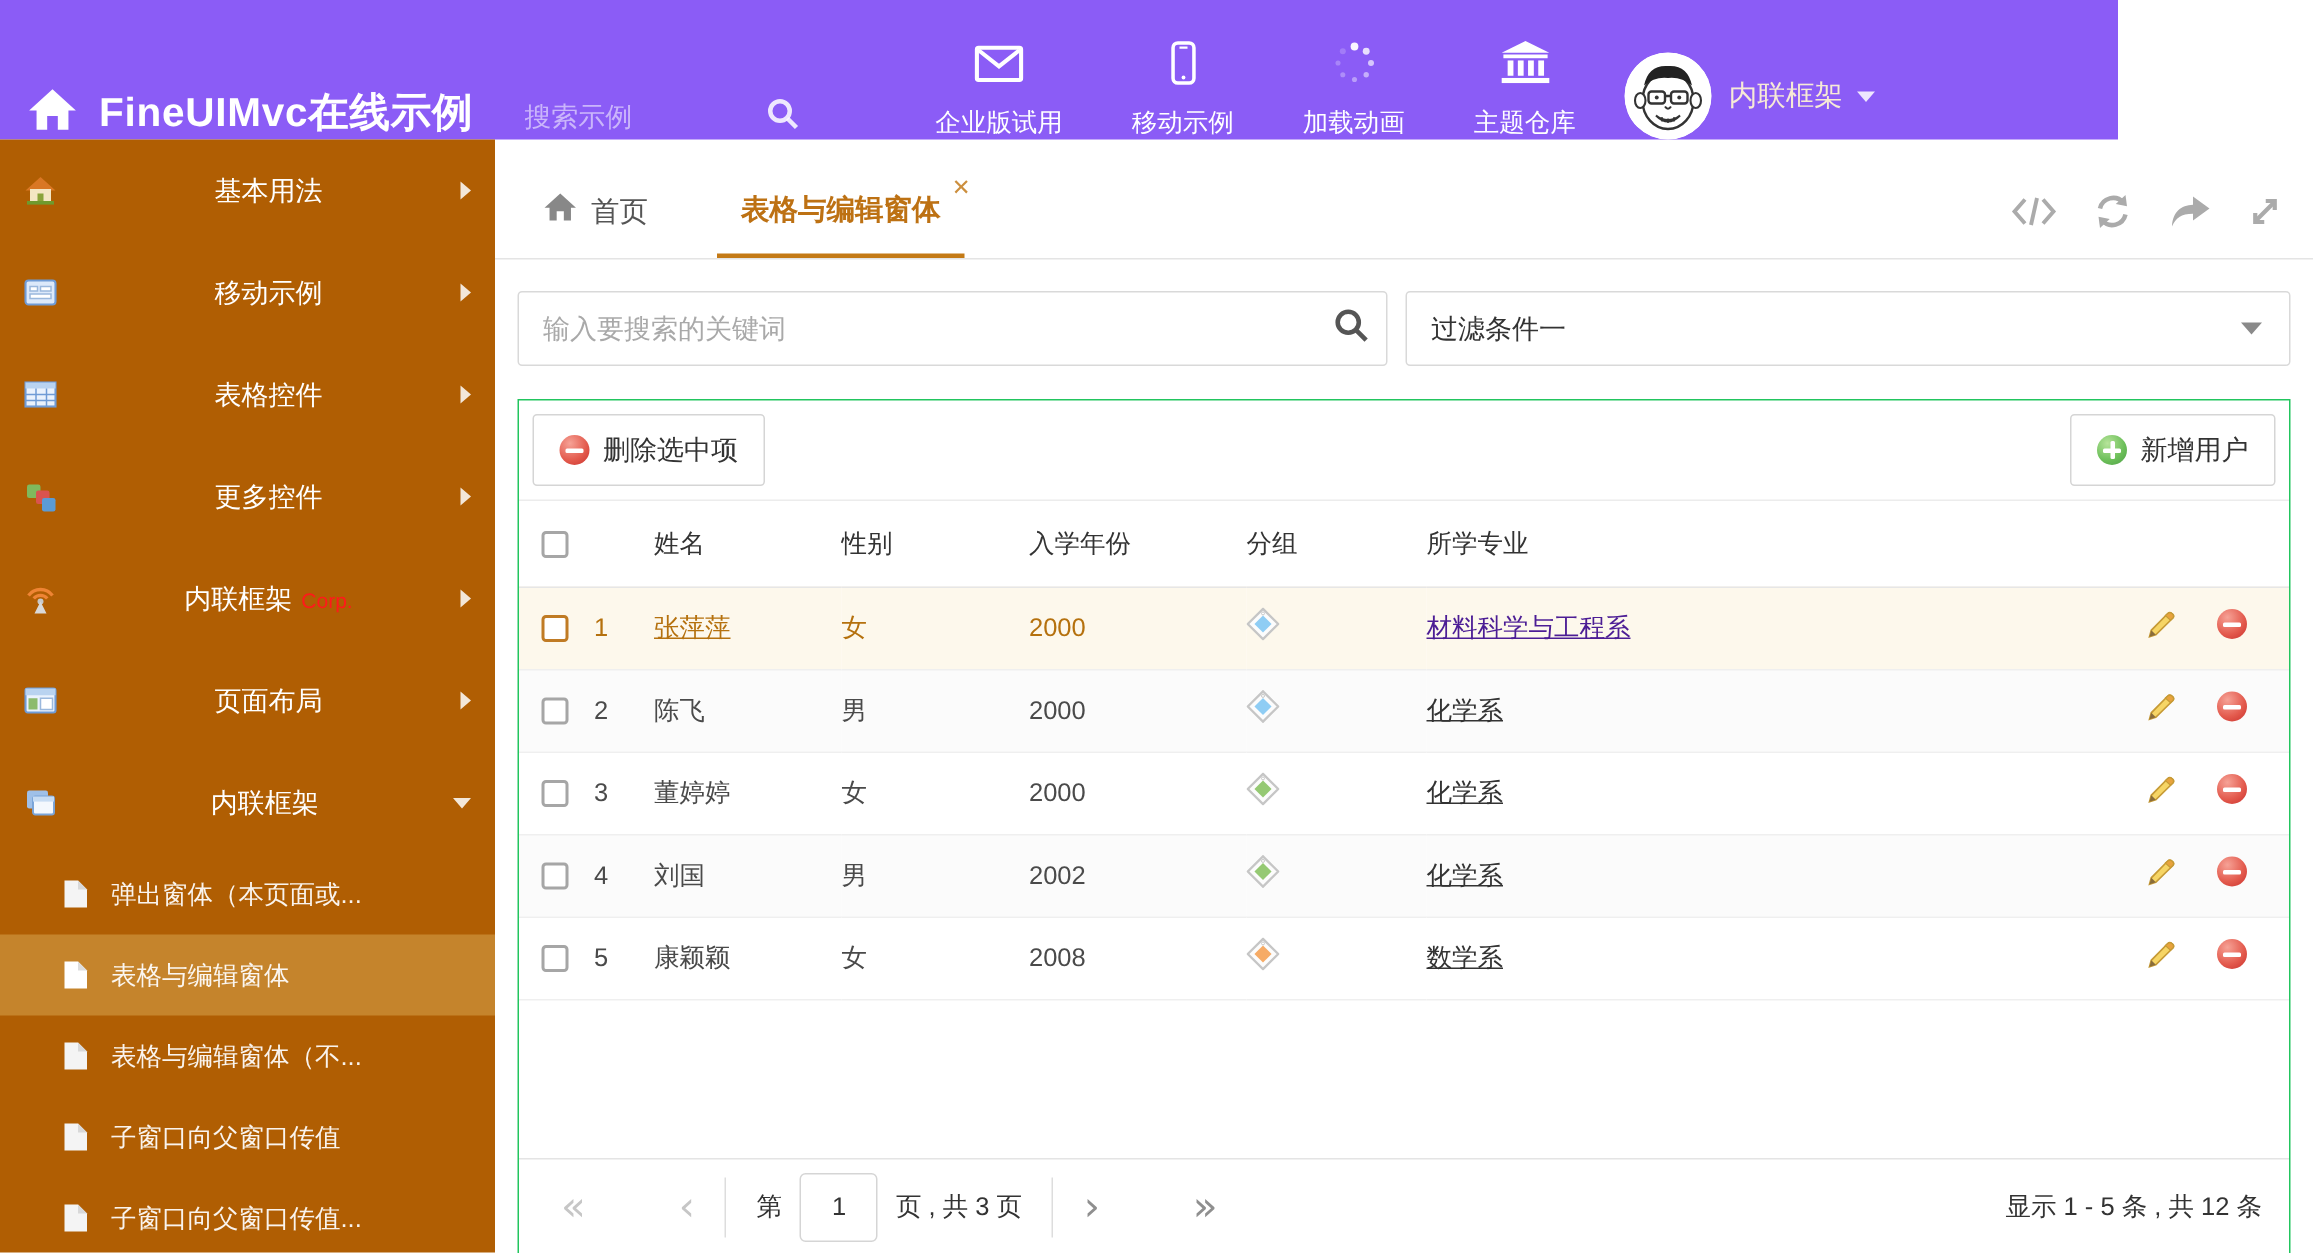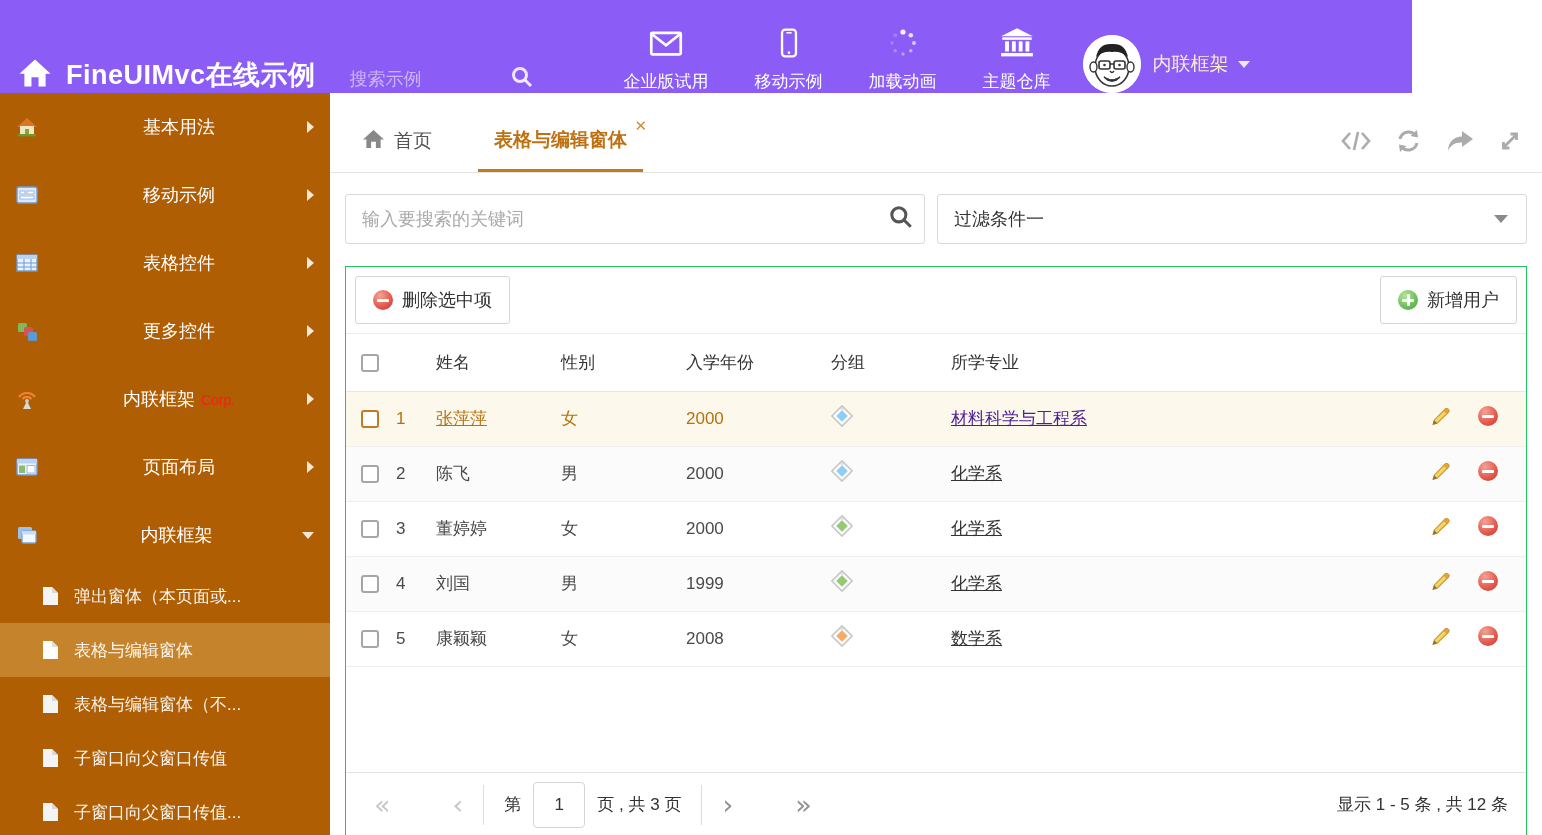--- a/index.html
+++ b/index.html
@@ -527,21 +527,21 @@
             <span class="minus-circle"></span>
           </span>
         </td>
       </tr>
 
       <tr>
         <td class="col-cb"><span class="checkbox"></span></td>
         <td class="col-num cell-num">4</td>
         <td class="col-name"><span class="cell-name">刘国</span></td>
         <td class="col-gender cell-gender">男</td>
-        <td class="col-year cell-year">1999</td>
+        <td class="col-year cell-year">2002</td>
         <td class="col-tag">
           <span class="tag-icon">
             <svg width="22" height="22" viewBox="0 0 20 20">
               <path d="M10 0.8 L19.2 10 L10 19.2 L0.8 10 Z" fill="#fcfcfc" stroke="#c6c6c6" stroke-width="1.4"></path>
               <path class="tag-diamond" d="M10 4.8 L15.2 10 L10 15.2 L4.8 10 Z" fill="#95c973"></path>
               <circle cx="10" cy="3.6" r="0.9" fill="#fff" stroke="#c6c6c6" stroke-width="0.6"></circle>
             </svg>
           </span>
         </td>
         <td class="col-major"><a class="major-link">化学系</a></td>

